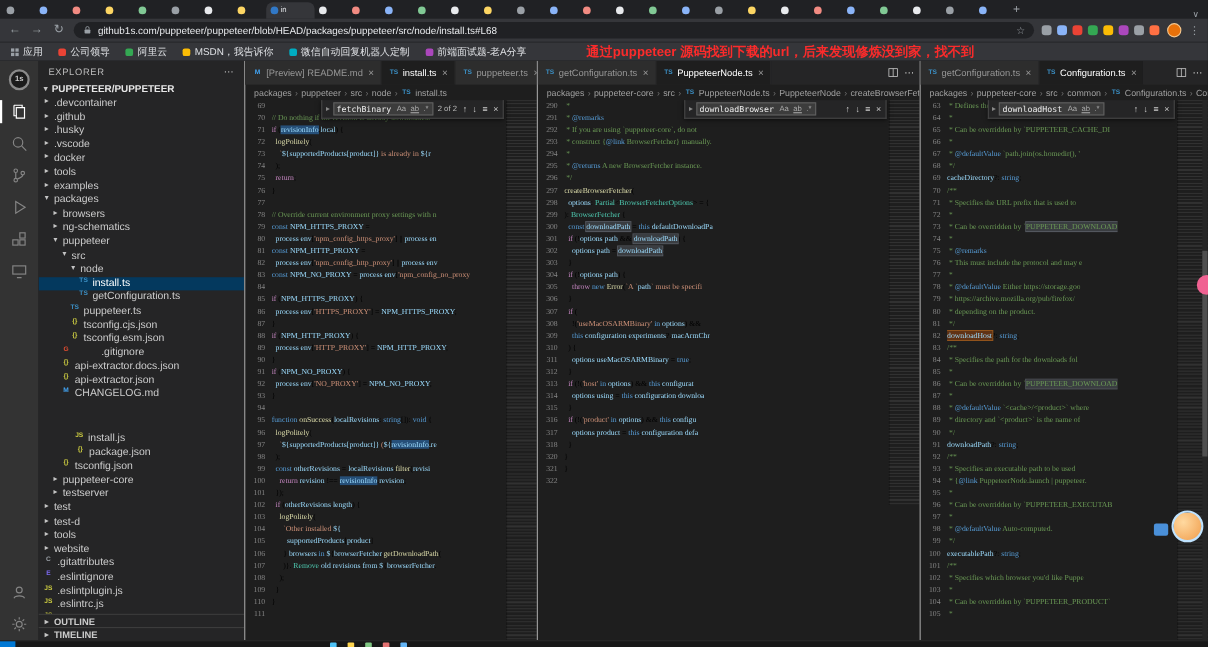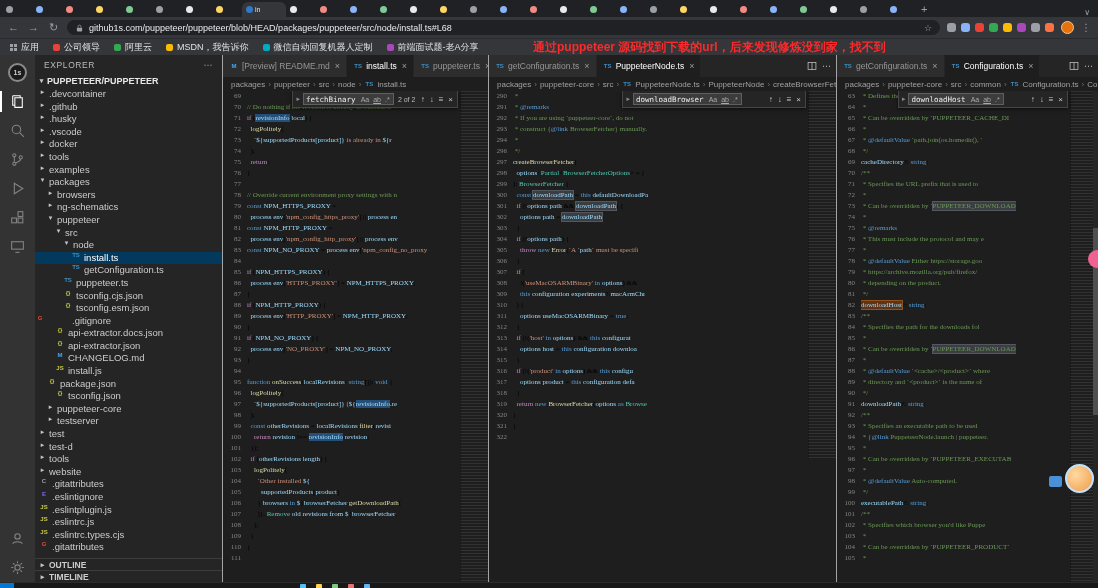--- a/index.html
+++ b/index.html
@@ -377,41 +377,41 @@
           <span>puppeteer.ts</span>
         </div>
         <div class="trow" style="padding-left: 28px;">
           <span class="fic" style="color: rgb(203, 203, 65);">{}</span>
           <span>tsconfig.cjs.json</span>
         </div>
         <div class="trow" style="padding-left: 28px;">
           <span class="fic" style="color: rgb(203, 203, 65);">{}</span>
           <span>tsconfig.esm.json</span>
         </div>
-        <div class="trow" style=" gap: 27px;">
+        <div class="trow" style="padding-left: 20px; gap: 27px;">
           <span class="fic" style="color: rgb(228, 77, 48);">G</span>
           <span>.gitignore</span>
         </div>
         <div class="trow" style="padding-left: 20px;">
           <span class="fic" style="color: rgb(203, 203, 65);">{}</span>
           <span>api-extractor.docs.json</span>
         </div>
         <div class="trow" style="padding-left: 20px;">
           <span class="fic" style="color: rgb(203, 203, 65);">{}</span>
           <span>api-extractor.json</span>
         </div>
         <div class="trow" style="padding-left: 20px;">
           <span class="fic" style="color: rgb(66, 165, 245);">M</span>
           <span>CHANGELOG.md</span>
         </div>
-        <div class="trow" style="padding-left: 20px;">
+        <div class="trow" style="padding-left: 32px; margin-top: 28px;">
           <span class="fic" style="color: rgb(203, 203, 65);">JS</span>
           <span>install.js</span>
         </div>
-        <div class="trow" style="padding-left: 12px;">
+        <div class="trow" style="padding-left: 33px;">
           <span class="fic" style="color: rgb(203, 203, 65);">{}</span>
           <span>package.json</span>
         </div>
         <div class="trow" style="padding-left: 20px;">
           <span class="fic" style="color: rgb(203, 203, 65);">{}</span>
           <span>tsconfig.json</span>
         </div>
         <div class="trow" style="padding-left: 12px;">
           <span class="chev">▸</span>
           <span>puppeteer-core</span>
@@ -764,20 +764,24 @@
             </div>
             <div class="cl">
               <span class="ln">293</span>
               <span class="lt"><span class="c"> * construct {<span class="k2">@link</span> BrowserFetcher} manually.</span></span>
             </div>
             <div class="cl">
               <span class="ln">294</span>
               <span class="lt"><span class="c"> *</span></span>
             </div>
             <div class="cl">
+              <span class="ln">295</span>
+              <span class="lt"><span class="c"> * <span class="k2">@returns</span> A new BrowserFetcher instance.</span></span>
+            </div>
+            <div class="cl">
               <span class="ln">296</span>
               <span class="lt"><span class="c"> */</span></span>
             </div>
             <div class="cl">
               <span class="ln">297</span>
               <span class="lt"><span class="f">createBrowserFetcher</span>(</span>
             </div>
             <div class="cl">
               <span class="ln">298</span>
               <span class="lt">  <span class="v">options</span>: <span class="t">Partial</span>&lt;<span class="t">BrowserFetcherOptions</span>&gt; = {</span>
@@ -837,41 +841,37 @@
             <div class="cl">
               <span class="ln">312</span>
               <span class="lt">  }</span>
             </div>
             <div class="cl">
               <span class="ln">313</span>
               <span class="lt">  <span class="k1">if</span> (!(<span class="s">'host'</span> <span class="k2">in</span> <span class="v">options</span>) &amp;&amp; <span class="k2">this</span>.<span class="v">configurat</span></span>
             </div>
             <div class="cl">
               <span class="ln">314</span>
-              <span class="lt">    <span class="v">options</span>.<span class="v">host</span> = <span class="k2">this</span>.<span class="v">configuration</span>.<span class="v">downloa</span></span>
+              <span class="lt">    <span class="v">options</span>.<span class="v">using</span> = <span class="k2">this</span>.<span class="v">configuration</span>.<span class="v">downloa</span></span>
             </div>
             <div class="cl">
               <span class="ln">315</span>
               <span class="lt">  }</span>
             </div>
             <div class="cl">
               <span class="ln">316</span>
               <span class="lt">  <span class="k1">if</span> (!(<span class="s">'product'</span> <span class="k2">in</span> <span class="v">options</span>) &amp;&amp; <span class="k2">this</span>.<span class="v">configu</span></span>
             </div>
             <div class="cl">
               <span class="ln">317</span>
               <span class="lt">    <span class="v">options</span>.<span class="v">product</span> = <span class="k2">this</span>.<span class="v">configuration</span>.<span class="v">defa</span></span>
             </div>
             <div class="cl">
               <span class="ln">318</span>
               <span class="lt">  }</span>
-            </div>
-            <div class="cl">
-              <span class="ln">319</span>
-              <span class="lt">  <span class="k1">return</span> <span class="k2">new</span> <span class="f">BrowserFetcher</span>(<span class="v">options</span> <span class="k2">as</span> <span class="t">Browse</span></span>
             </div>
             <div class="cl">
               <span class="ln">320</span>
               <span class="lt">}</span>
             </div>
             <div class="cl">
               <span class="ln">321</span>
               <span class="lt">}</span>
             </div>
             <div class="cl">

